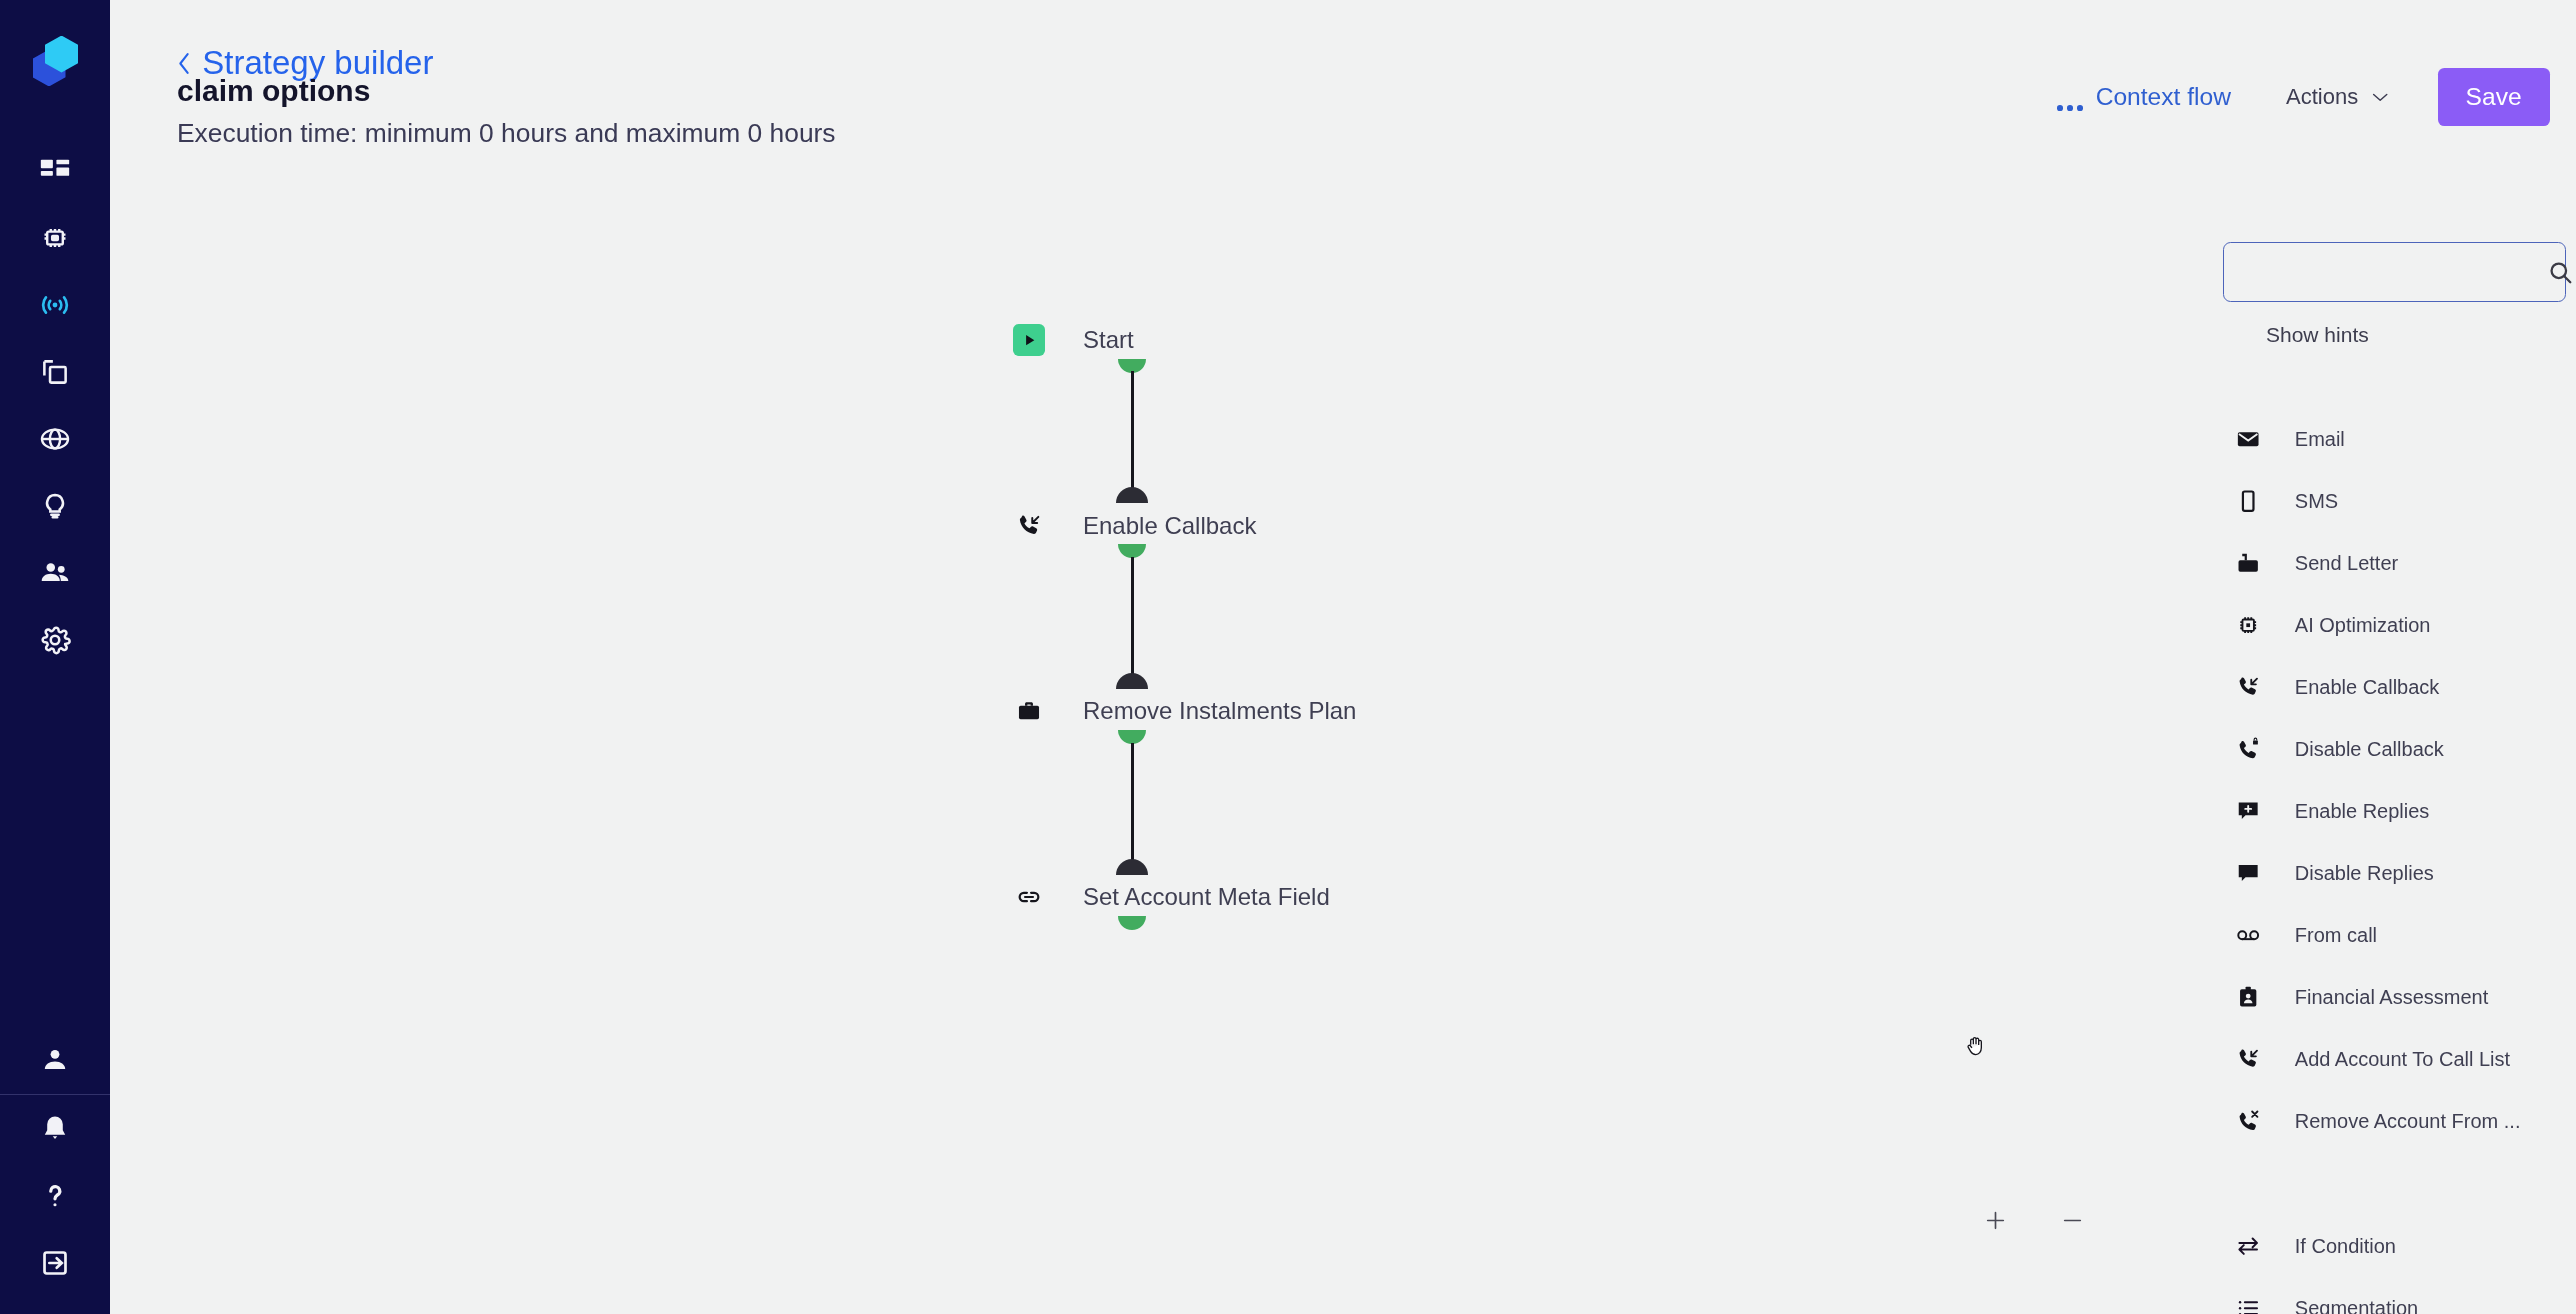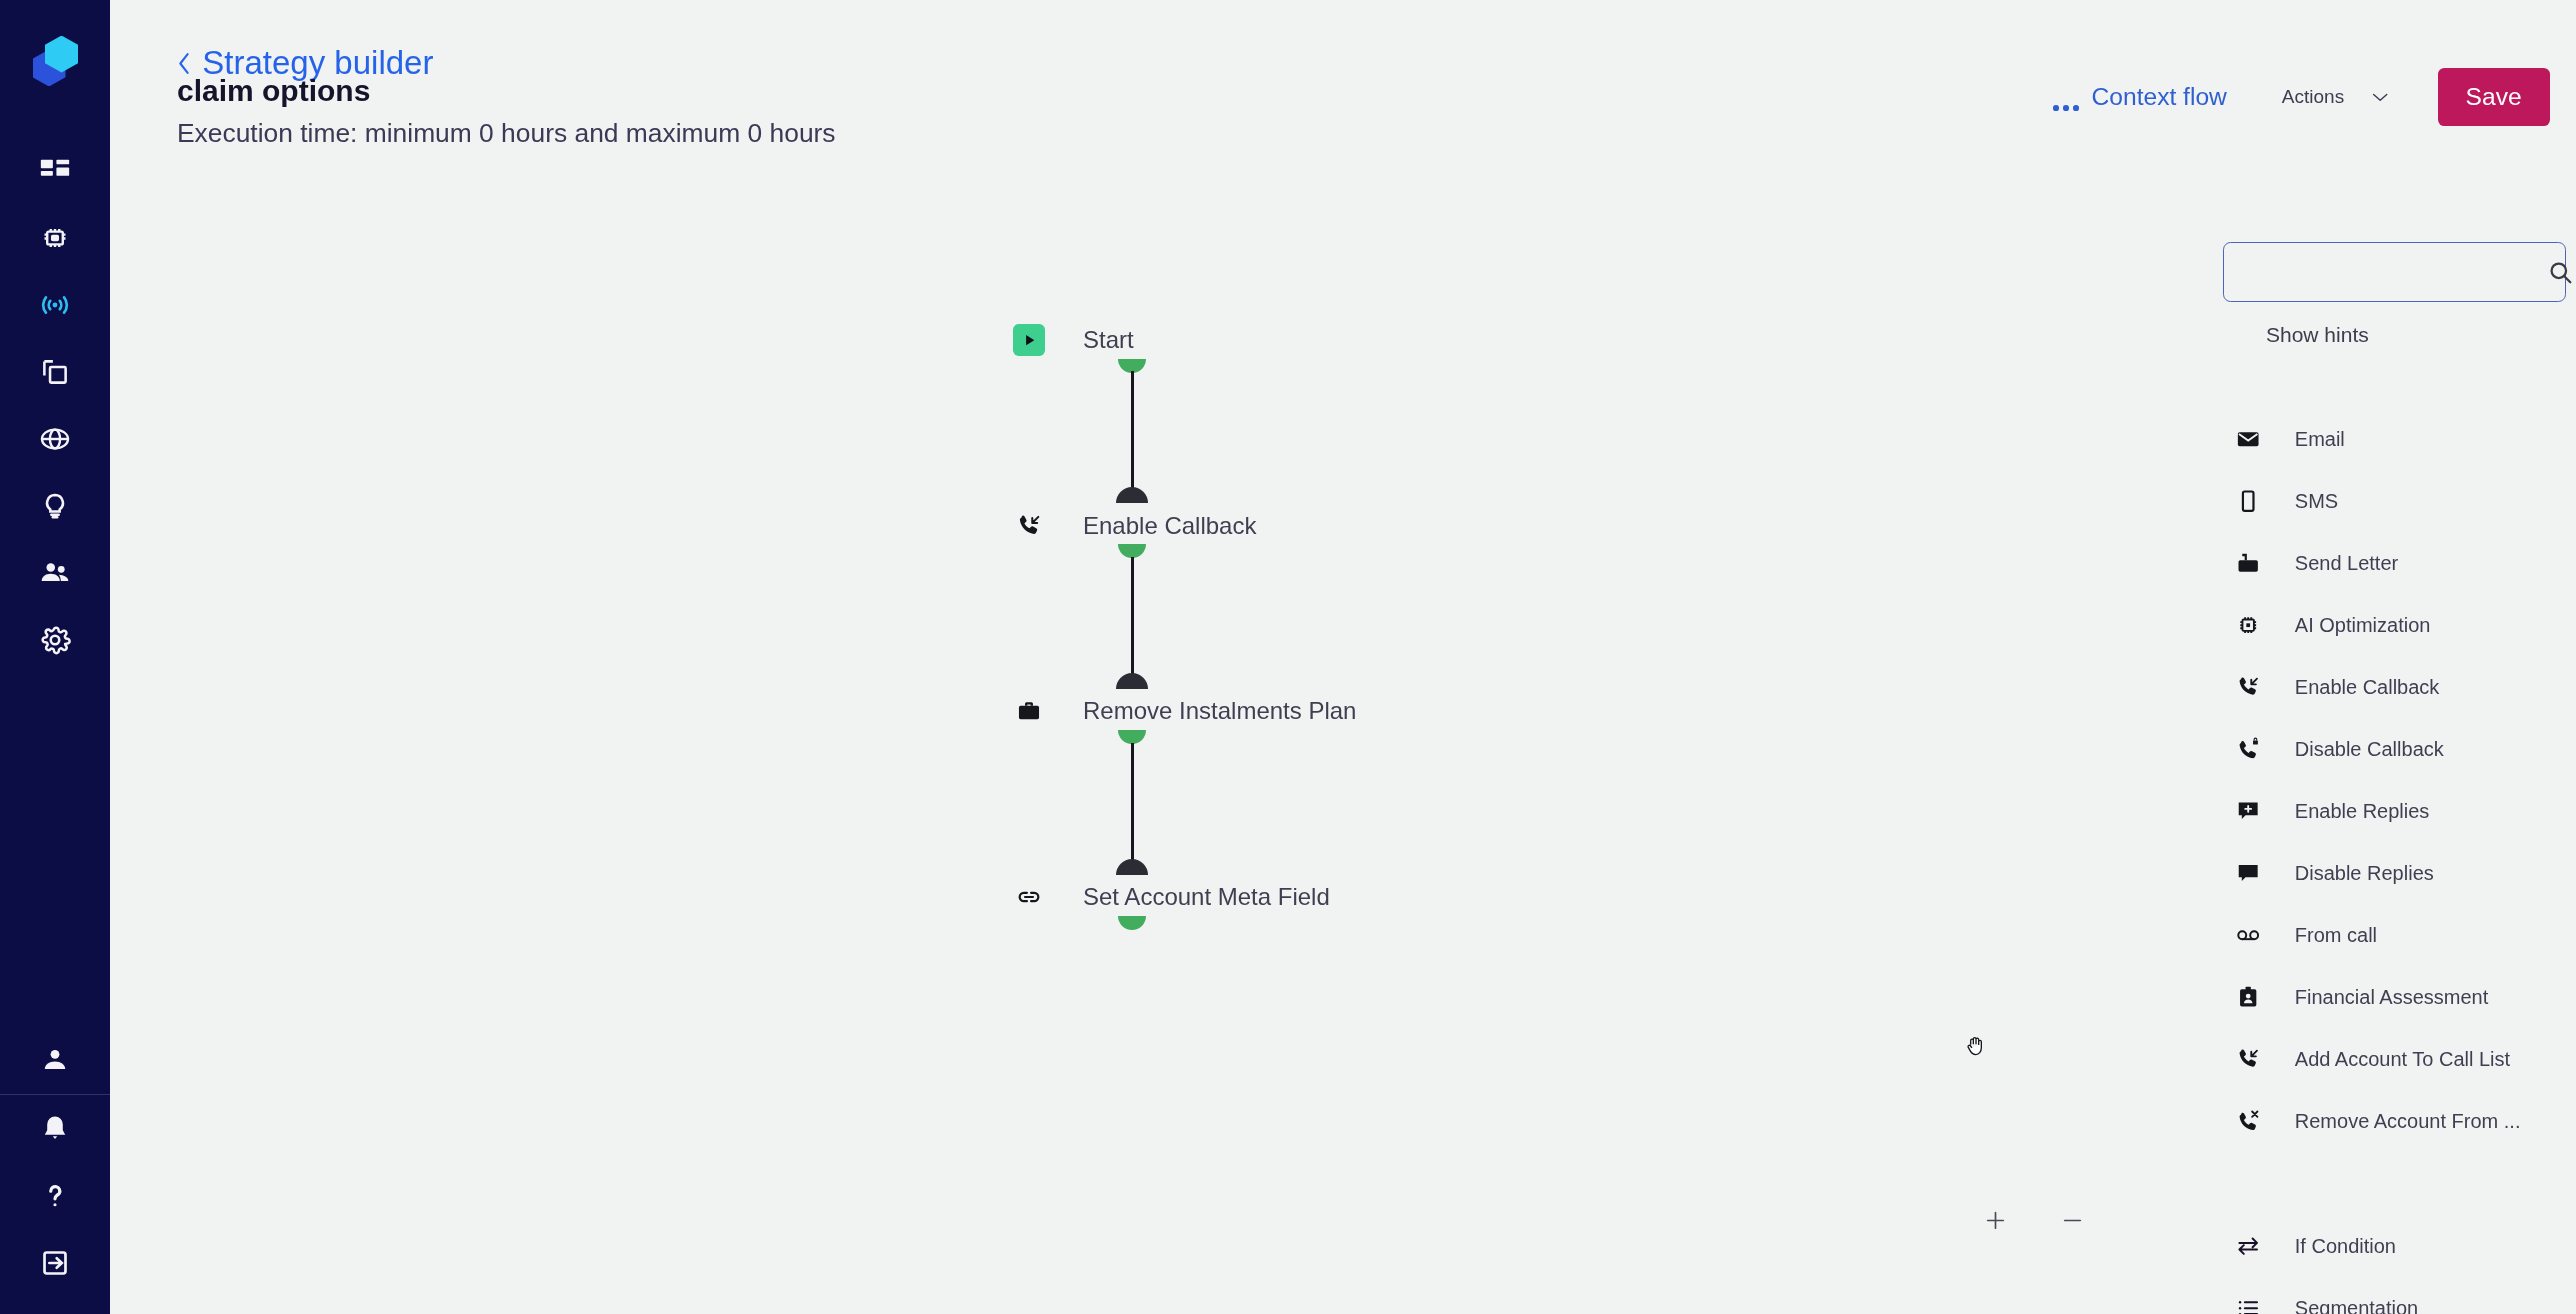--- a/index.html
+++ b/index.html
@@ -57,27 +57,27 @@
     display: flex; align-items: center; gap: 0;
   }
   .ctx-flow {
     display: flex; align-items: flex-end; gap: 12.6px;
     color: #2f5fd0; font-size: 24.6px; cursor: pointer; white-space: nowrap;
     margin-right: 55px;
   }
   .dots { display:flex; gap:4.4px; align-items:center; }
   .dots i { width: 5.7px; height: 5.7px; border-radius: 50%; background:#2f5fd0; display:block; }
   .actions-btn {
-    display:flex; align-items:center; gap:28px;
-    color:#3d3d52; font-size: 19px; cursor:pointer; white-space: nowrap;
+    display:flex; align-items:center; gap:14px;
+    color:#3d3d52; font-size: 22px; cursor:pointer; white-space: nowrap;
     margin-right: 49px;
   }
   .chev-d { width: 16.4px; height: 10px; }
   .save-btn {
-    background: #be185d; color: #fff; font-size: 24.6px;
+    background: #8b5cf6; color: #fff; font-size: 24.6px;
     padding: 0 28px; height: 58px; border-radius: 6.3px; border: none;
     display: flex; align-items: center; justify-content: center; cursor: pointer;
     font-family: inherit;
   }
 
   
   .canvas { position: absolute; left: 110px; top: 189px; right: 353px; bottom: 0; overflow: hidden; }
   .flow { position: absolute; left: 900px; top: 132px; }
   .node { position: absolute; display:flex; align-items:center; height: 38px; }
   .node-icon { width: 38px; height: 38px; display:flex; align-items:center; justify-content:center; flex:none; }

